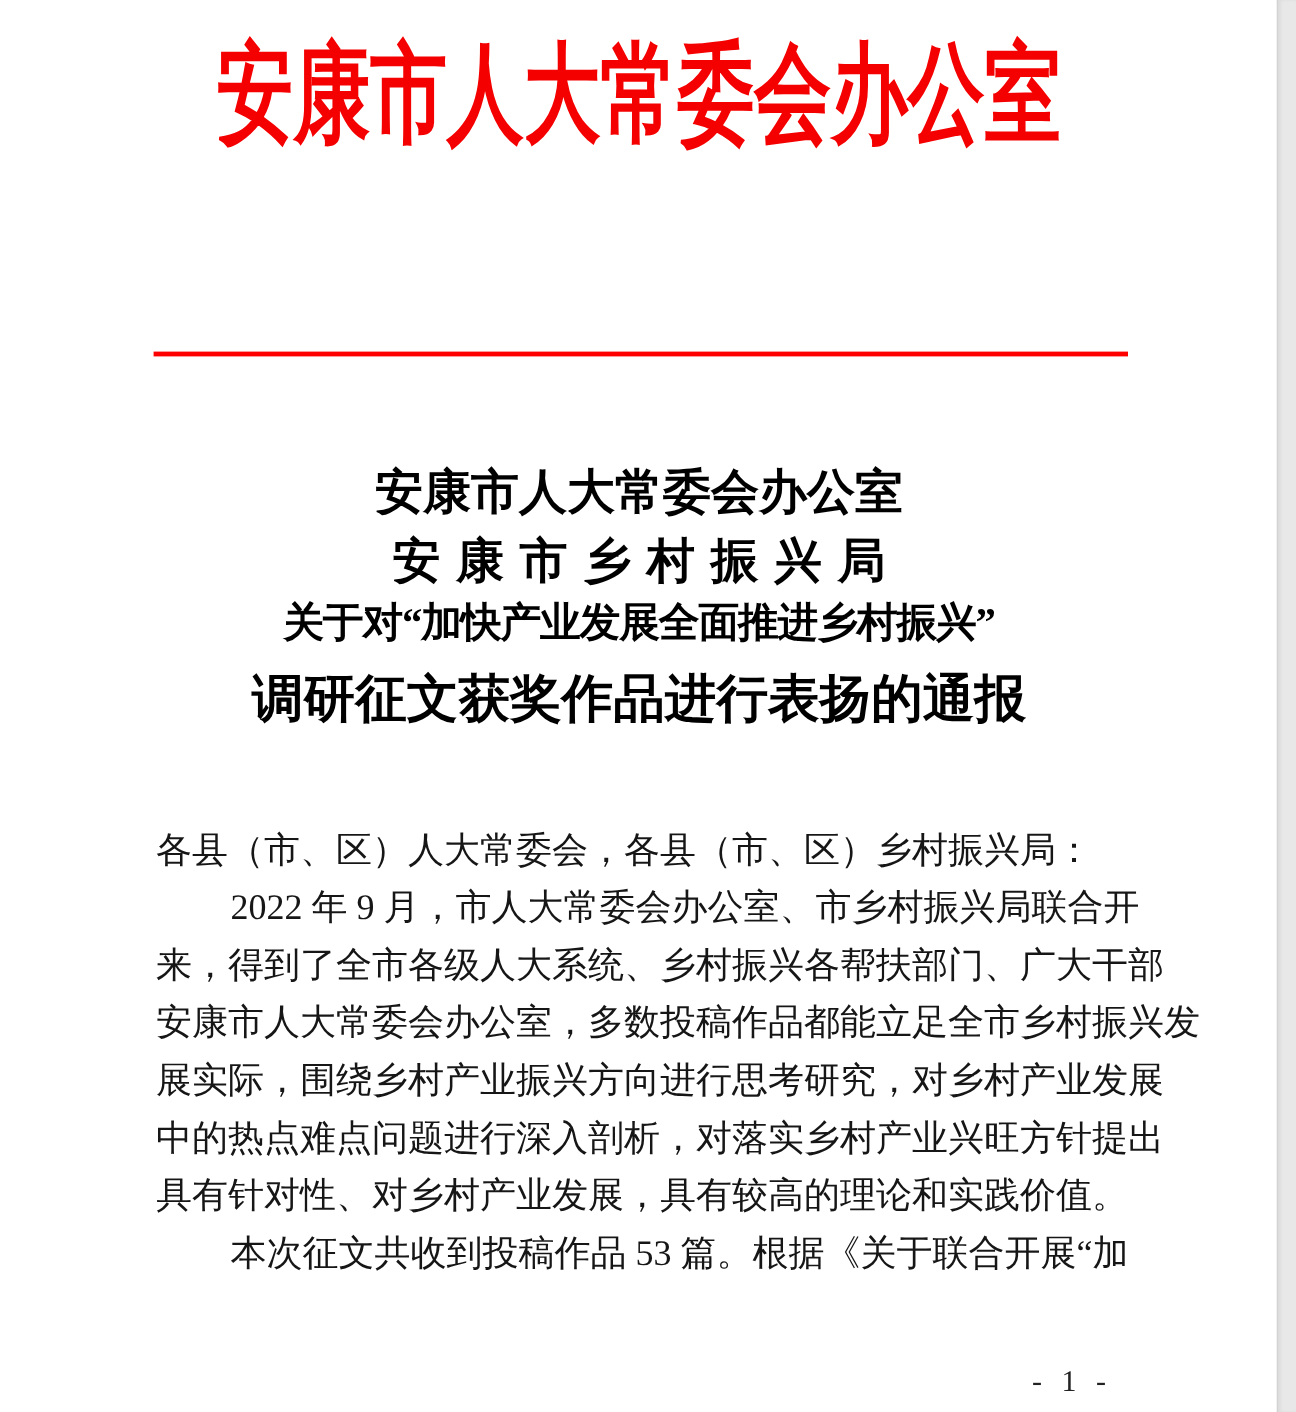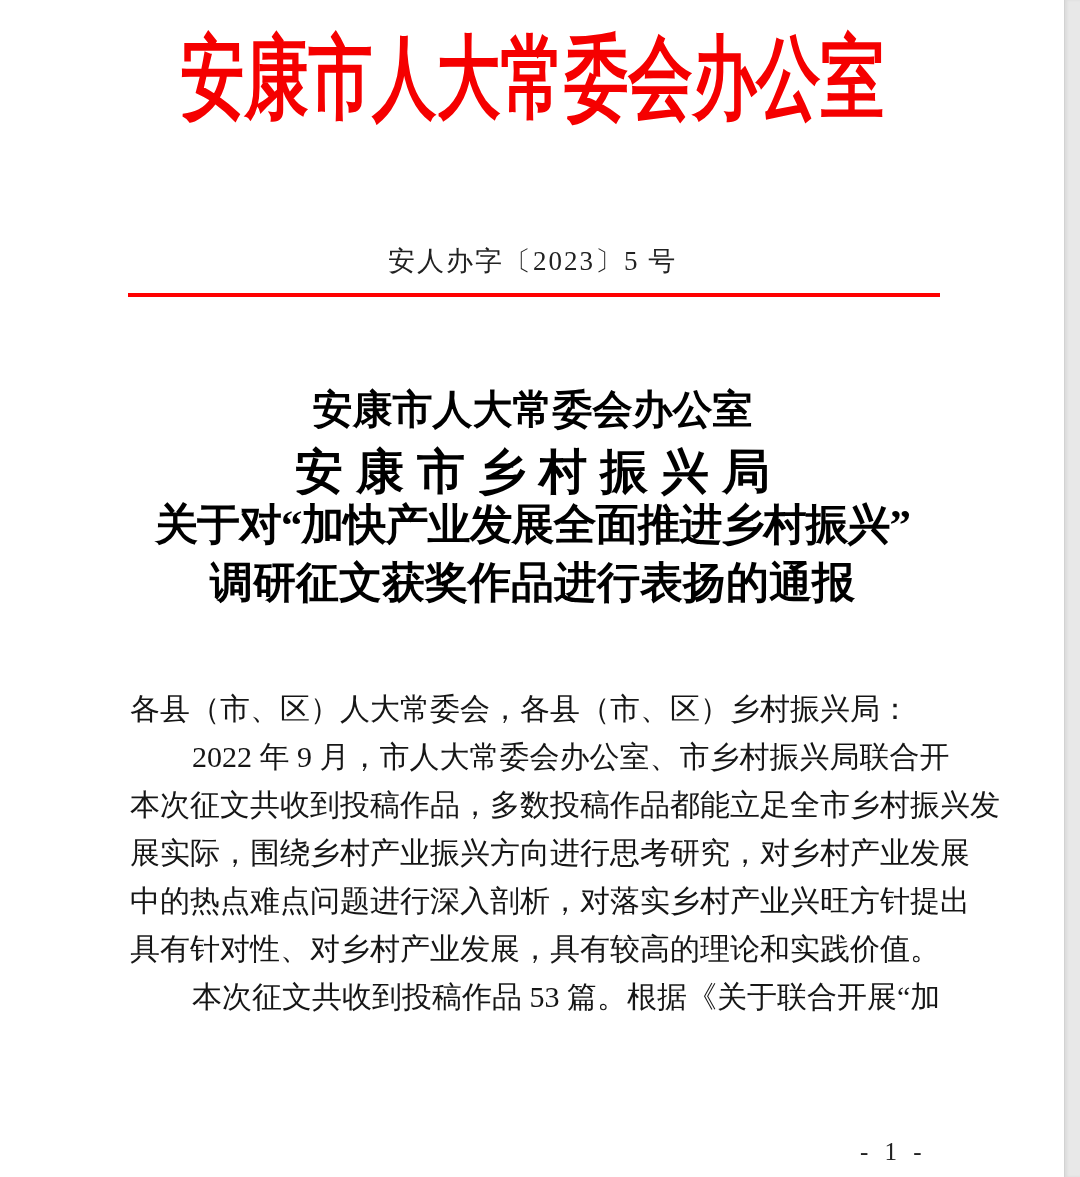--- a/index.html
+++ b/index.html
@@ -77,22 +77,22 @@
   .title-line {
     position: absolute;
     left: 0;
     width: 1065px;
     text-align: center;
     font-weight: bold;
     color: #000000;
     white-space: nowrap;
   }
   .title-line-1 { top: 382px; font-size: 40px; letter-spacing: 0px; }
-  .title-line-2 { top: 440px; font-size: 48px; letter-spacing: 13px; text-indent: 13px; }
-  .title-line-3 { top: 496px; font-size: 43px; letter-spacing: -1px; }
+  .title-line-2 { top: 440px; font-size: 40px; letter-spacing: 13px; text-indent: 13px; }
+  .title-line-3 { top: 496px; font-size: 34px; letter-spacing: -1px; }
   .title-line-4 { top: 554px; font-size: 43px; letter-spacing: 0px; }
   
   .body-text {
     position: absolute;
     left: 130px;
     top: 673px;
     width: 830px;
     font-size: 30px;
     line-height: 48px;
     color: #161616;
@@ -119,36 +119,36 @@
 </style>
 </head>
 <body>
 
 <div class="stage">
 
   <div class="page">
 
     <div class="letterhead">安康市人大常委会办公室</div>
 
-    <div class="doc-number">安人办字〔2023〕5 号</div>
 
     <div class="red-rule"></div>
 
     <div class="title-line title-line-1">安康市人大常委会办公室</div>
 
     <div class="title-line title-line-2">安康市乡村振兴局</div>
 
     <div class="title-line title-line-3">关于对“加快产业发展全面推进乡村振兴”</div>
 
     <div class="title-line title-line-4">调研征文获奖作品进行表扬的通报</div>
 
     <div class="body-text">
       <div class="body-line">各县（市、区）人大常委会，各县（市、区）乡村振兴局：</div>
       <div class="body-line indent">2022 年 9 月，市人大常委会办公室、市乡村振兴局联合开</div>
-      <div class="body-line">本次征文共收到投稿作品，多数投稿作品都能立足全市乡村振兴发</div>
+      <div class="body-line">来，得到了全市各级人大系统、乡村振兴各帮扶部门、广大干部</div>
+      <div class="body-line">安康市人大常委会办公室，多数投稿作品都能立足全市乡村振兴发</div>
       <div class="body-line">展实际，围绕乡村产业振兴方向进行思考研究，对乡村产业发展</div>
       <div class="body-line">中的热点难点问题进行深入剖析，对落实乡村产业兴旺方针提出</div>
       <div class="body-line">具有针对性、对乡村产业发展，具有较高的理论和实践价值。</div>
       <div class="body-line indent">本次征文共收到投稿作品 53 篇。根据《关于联合开展“加</div>
     </div>
 
     <div class="page-number">- 1 -</div>
 
   </div>
 

